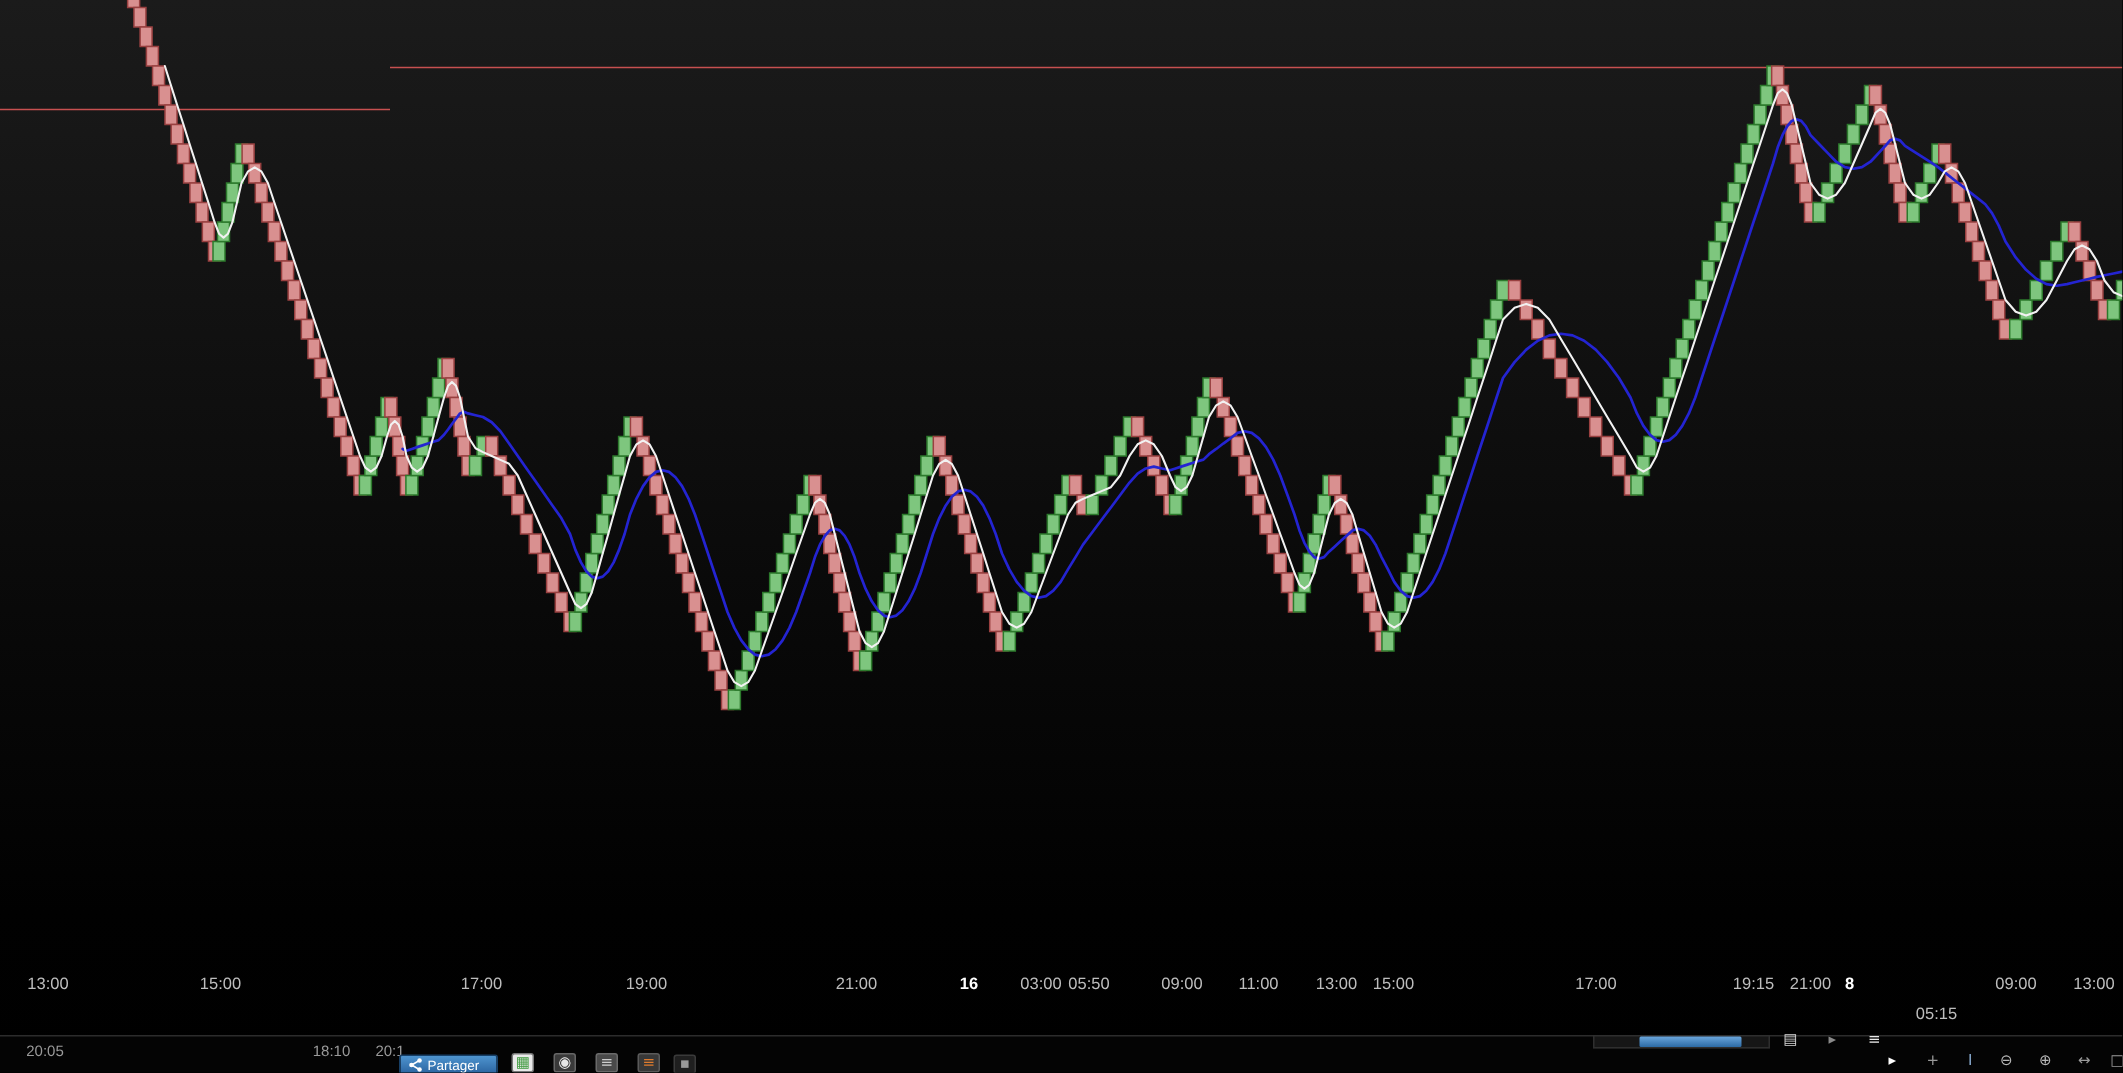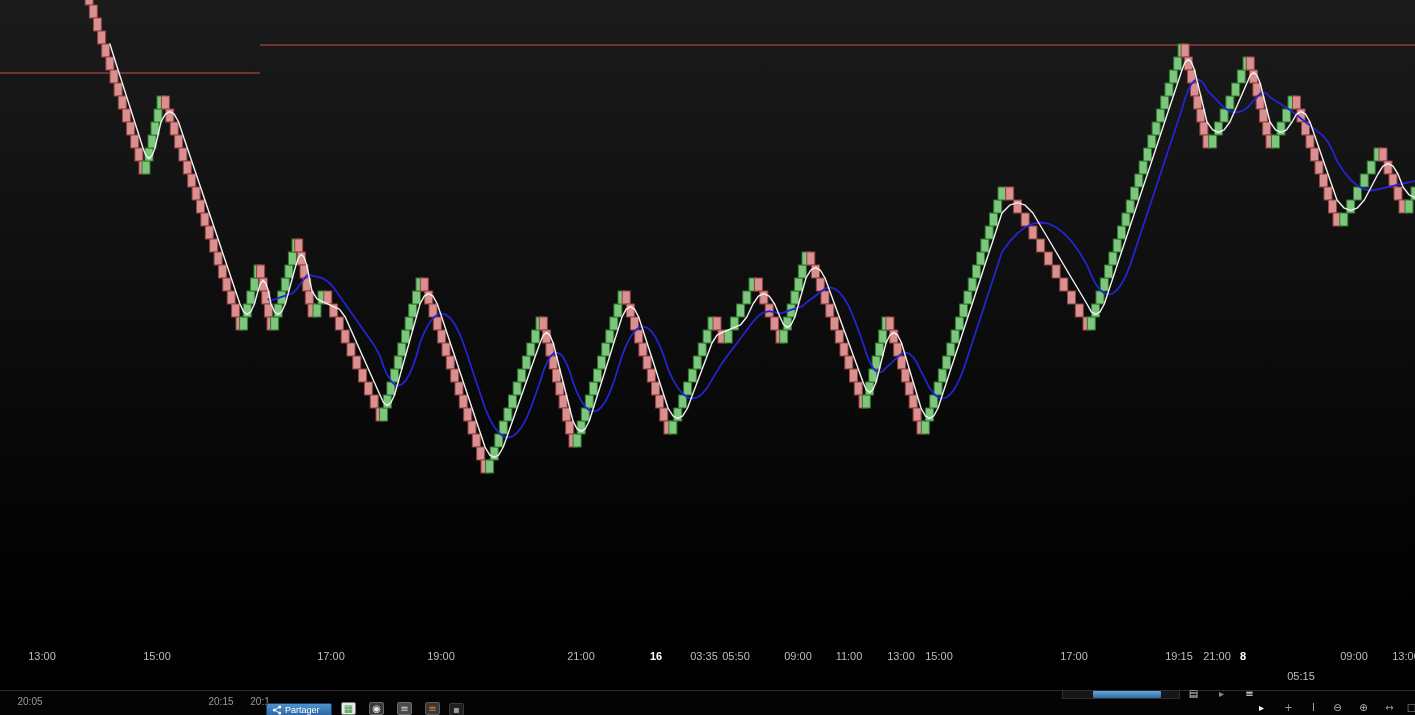--- a/index.html
+++ b/index.html
@@ -1,21 +1,21 @@
 <!DOCTYPE html>
 <html><head>
 <meta charset="utf-8">
 <style>
   * { margin:0; padding:0; box-sizing:border-box; }
   html,body { width:1415px; height:715px; background:#000; overflow:hidden;
               font-family:"Liberation Sans", sans-serif; }
   #app { position:relative; width:1415px; height:715px;
          background:linear-gradient(180deg,#1b1b1b 0%,#121212 28%,#080808 60%,#010101 85%,#000 100%); }
   #chart-svg { position:absolute; left:0; top:0; display:block; }
-  #x-axis { position:absolute; left:14px; top:649px; width:1155px; height:16px; }
+  #x-axis { position:absolute; left:4px; top:649px; width:1155px; height:16px; }
   .x-label { position:absolute; top:1px; transform:translateX(-50%);
              font-size:11px; color:#bdbdbd; white-space:nowrap; }
   .x-label.bold { color:#ffffff; font-weight:bold; }
   #bottom-panel { position:absolute; left:0; top:690px; width:1415px; height:25px;
                   background:#040404; border-top:1px solid #2c2c2c; }
   .mini-label { position:absolute; top:5px; transform:translateX(-50%);
                 font-size:10px; color:#9a9a9a; white-space:nowrap; }
   #share-btn { position:absolute; left:266px; top:12px; height:14px; width:66px;
                display:flex; align-items:center; gap:3px; padding:0 5px;
                background:linear-gradient(180deg,#4e94cf,#2a639f);
@@ -349,39 +349,39 @@
       <polyline points="109.9,44.0 114.0,57.0 118.1,70.0 122.3,83.0 126.4,96.0 130.6,109.0 134.7,122.0 138.9,135.0 143.0,148.0 146.0,155.8 149.0,158.4 152.0,155.8 155.0,148.0 158.0,135.0 161.0,122.0 165.4,114.2 169.8,111.6 174.2,114.2 178.6,122.0 182.9,135.0 187.3,148.0 191.7,161.0 196.1,174.0 200.5,187.0 204.9,200.0 209.3,213.0 213.7,226.0 218.1,239.0 222.4,252.0 226.8,265.0 231.2,278.0 235.6,291.0 240.0,304.0 243.6,311.8 247.2,314.4 250.8,311.8 254.4,304.0 258.0,291.0 260.6,283.2 263.2,280.6 265.8,283.2 268.4,291.0 271.0,304.0 274.6,311.8 278.1,314.4 281.7,311.8 285.3,304.0 288.9,291.0 292.4,278.0 296.0,265.0 298.7,257.2 301.3,254.6 304.0,257.2 306.7,265.0 309.3,278.0 312.0,291.0 317.0,298.8 322.0,301.4 327.8,304.0 333.6,306.6 339.4,309.2 345.2,317.0 351.0,330.0 356.8,343.0 362.6,356.0 368.4,369.0 374.2,382.0 380.0,395.0 383.6,402.8 387.3,405.4 390.9,402.8 394.5,395.0 398.2,382.0 401.8,369.0 405.5,356.0 409.1,343.0 412.7,330.0 416.4,317.0 420.0,304.0 424.3,296.2 428.7,293.6 433.0,296.2 437.3,304.0 441.7,317.0 446.0,330.0 450.3,343.0 454.7,356.0 459.0,369.0 463.3,382.0 467.7,395.0 472.0,408.0 476.3,421.0 480.7,434.0 485.0,447.0 489.6,454.8 494.2,457.4 498.8,454.8 503.3,447.0 507.9,434.0 512.5,421.0 517.1,408.0 521.7,395.0 526.3,382.0 530.8,369.0 535.4,356.0 540.0,343.0 543.3,335.2 546.6,332.6 549.9,335.2 553.2,343.0 556.5,356.0 559.8,369.0 563.1,382.0 566.4,395.0 569.7,408.0 573.0,421.0 577.1,428.8 581.2,431.4 585.3,428.8 589.3,421.0 593.4,408.0 597.5,395.0 601.6,382.0 605.7,369.0 609.8,356.0 613.8,343.0 617.9,330.0 622.0,317.0 626.2,309.2 630.4,306.6 634.5,309.2 638.7,317.0 642.9,330.0 647.1,343.0 651.3,356.0 655.5,369.0 659.6,382.0 663.8,395.0 668.0,408.0 672.9,415.8 677.8,418.4 682.7,415.8 687.6,408.0 692.4,395.0 697.3,382.0 702.2,369.0 707.1,356.0 712.0,343.0 717.0,335.2 722.0,332.6 728.2,330.0 734.4,327.4 740.6,324.8 746.8,317.0 753.0,304.0 758.4,296.2 763.8,293.6 769.2,296.2 774.6,304.0 780.0,317.0 783.7,324.8 787.4,327.4 791.1,324.8 794.9,317.0 798.6,304.0 802.3,291.0 806.0,278.0 810.8,270.2 815.5,267.6 820.3,270.2 825.0,278.0 829.8,291.0 834.5,304.0 839.3,317.0 844.0,330.0 848.8,343.0 853.5,356.0 858.3,369.0 863.0,382.0 866.3,389.8 869.6,392.4 872.9,389.8 876.1,382.0 879.4,369.0 882.7,356.0 886.0,343.0 889.9,335.2 893.8,332.6 897.7,335.2 901.6,343.0 905.4,356.0 909.3,369.0 913.2,382.0 917.1,395.0 921.0,408.0 925.3,415.8 929.5,418.4 933.8,415.8 938.1,408.0 942.3,395.0 946.6,382.0 950.8,369.0 955.1,356.0 959.4,343.0 963.6,330.0 967.9,317.0 972.2,304.0 976.4,291.0 980.7,278.0 984.9,265.0 989.2,252.0 993.5,239.0 997.7,226.0 1002.0,213.0 1009.7,205.2 1017.5,202.6 1025.2,205.2 1032.9,213.0 1040.6,226.0 1048.4,239.0 1056.1,252.0 1063.8,265.0 1071.5,278.0 1079.3,291.0 1087.0,304.0 1091.3,311.8 1095.6,314.4 1100.0,311.8 1104.3,304.0 1108.6,291.0 1112.9,278.0 1117.2,265.0 1121.5,252.0 1125.9,239.0 1130.2,226.0 1134.5,213.0 1138.8,200.0 1143.1,187.0 1147.5,174.0 1151.8,161.0 1156.1,148.0 1160.4,135.0 1164.7,122.0 1169.0,109.0 1173.4,96.0 1177.7,83.0 1182.0,70.0 1185.1,62.2 1188.3,59.6 1191.4,62.2 1194.5,70.0 1197.6,83.0 1200.8,96.0 1203.9,109.0 1207.0,122.0 1212.7,129.8 1218.4,132.4 1224.1,129.8 1229.9,122.0 1235.6,109.0 1241.3,96.0 1247.0,83.0 1250.3,75.2 1253.6,72.6 1256.9,75.2 1260.1,83.0 1263.4,96.0 1266.7,109.0 1270.0,122.0 1275.5,129.8 1281.0,132.4 1286.5,129.8 1292.0,122.0 1296.5,114.2 1301.0,111.6 1305.5,114.2 1310.0,122.0 1314.5,135.0 1319.0,148.0 1323.5,161.0 1328.0,174.0 1332.5,187.0 1337.0,200.0 1343.8,207.8 1350.7,210.4 1357.5,207.8 1364.3,200.0 1371.2,187.0 1378.0,174.0 1383.0,166.2 1388.0,163.6 1393.0,166.2 1398.0,174.0 1403.0,187.0 1409.0,194.8 1415.0,197.4" fill="none" stroke="#f2f2f2" stroke-width="1.4" stroke-linejoin="round" stroke-linecap="round"></polyline>
     </svg>
 
   <div id="x-axis">
       <div class="x-label" style="left: 28px;">13:00</div>
       <div class="x-label" style="left: 143px;">15:00</div>
       <div class="x-label" style="left: 317px;">17:00</div>
       <div class="x-label" style="left: 427px;">19:00</div>
       <div class="x-label" style="left: 567px;">21:00</div>
       <div class="x-label bold" style="left: 642px;">16</div>
-      <div class="x-label" style="left: 690px;">03:35</div>
+      <div class="x-label" style="left: 690px;">03:00</div>
       <div class="x-label" style="left: 722px;">05:50</div>
       <div class="x-label" style="left: 784px;">09:00</div>
       <div class="x-label" style="left: 835px;">11:00</div>
       <div class="x-label" style="left: 887px;">13:00</div>
       <div class="x-label" style="left: 925px;">15:00</div>
       <div class="x-label" style="left: 1060px;">17:00</div>
       <div class="x-label" style="left: 1165px;">19:15</div>
       <div class="x-label" style="left: 1203px;">21:00</div>
       <div class="x-label bold" style="left: 1229px;">8</div>
       <div class="x-label" style="left: 1287px; margin-top: 20px;">05:15</div>
       <div class="x-label" style="left: 1340px;">09:00</div>
       <div class="x-label" style="left: 1392px;">13:00</div>
     </div>
 
   <div id="bottom-panel">
     <div id="mini-axis">
         <div class="mini-label" style="left: 30px;">20:05</div>
-        <div class="mini-label" style="left: 221px;">20:15</div>
+        <div class="mini-label" style="left: 221px;">18:10</div>
         <div class="mini-label" style="left: 260px;">20:1</div>
       </div>
 
     <button id="share-btn">
       <svg width="10" height="10" viewBox="0 0 10 10">
         <line x1="2.5" y1="5" x2="7.5" y2="2" stroke="#ffffff" stroke-width="1"></line>
         <line x1="2.5" y1="5" x2="7.5" y2="8" stroke="#ffffff" stroke-width="1"></line>
         <circle cx="2.3" cy="5" r="1.5" fill="#ffffff"></circle>
         <circle cx="7.7" cy="2" r="1.5" fill="#ffffff"></circle>
         <circle cx="7.7" cy="8" r="1.5" fill="#ffffff"></circle>

